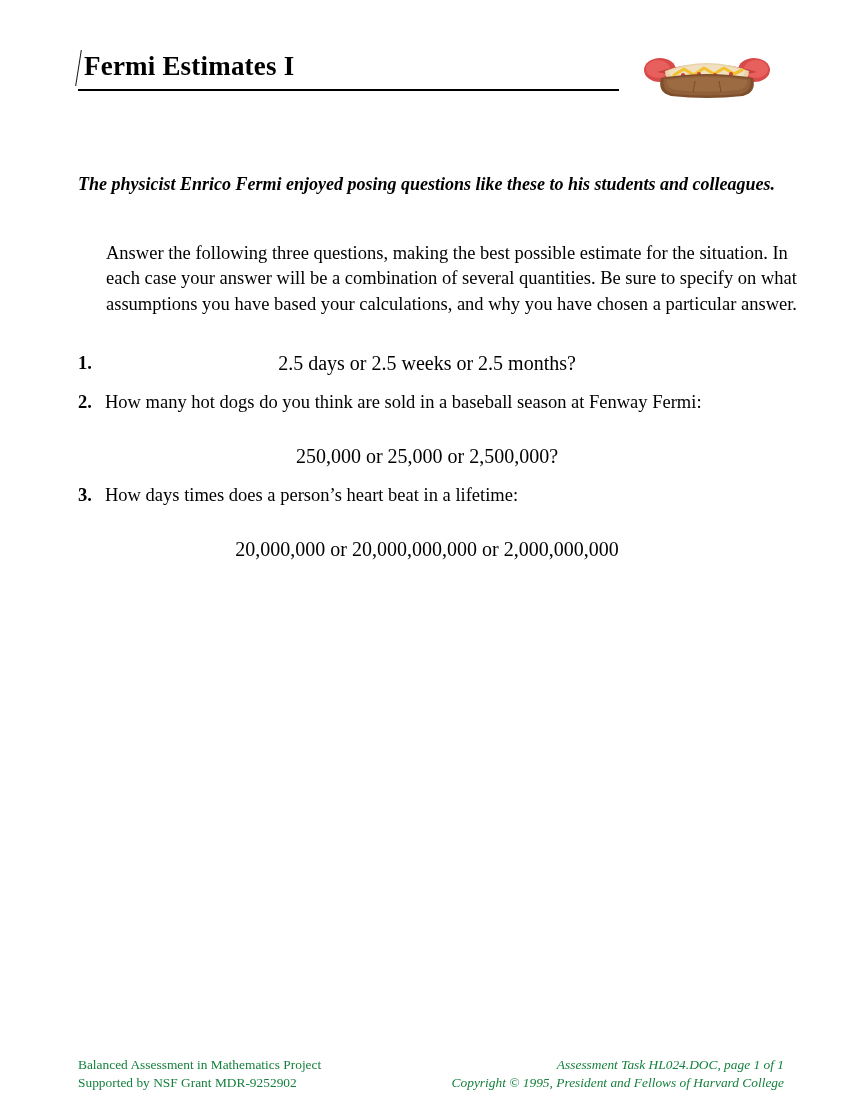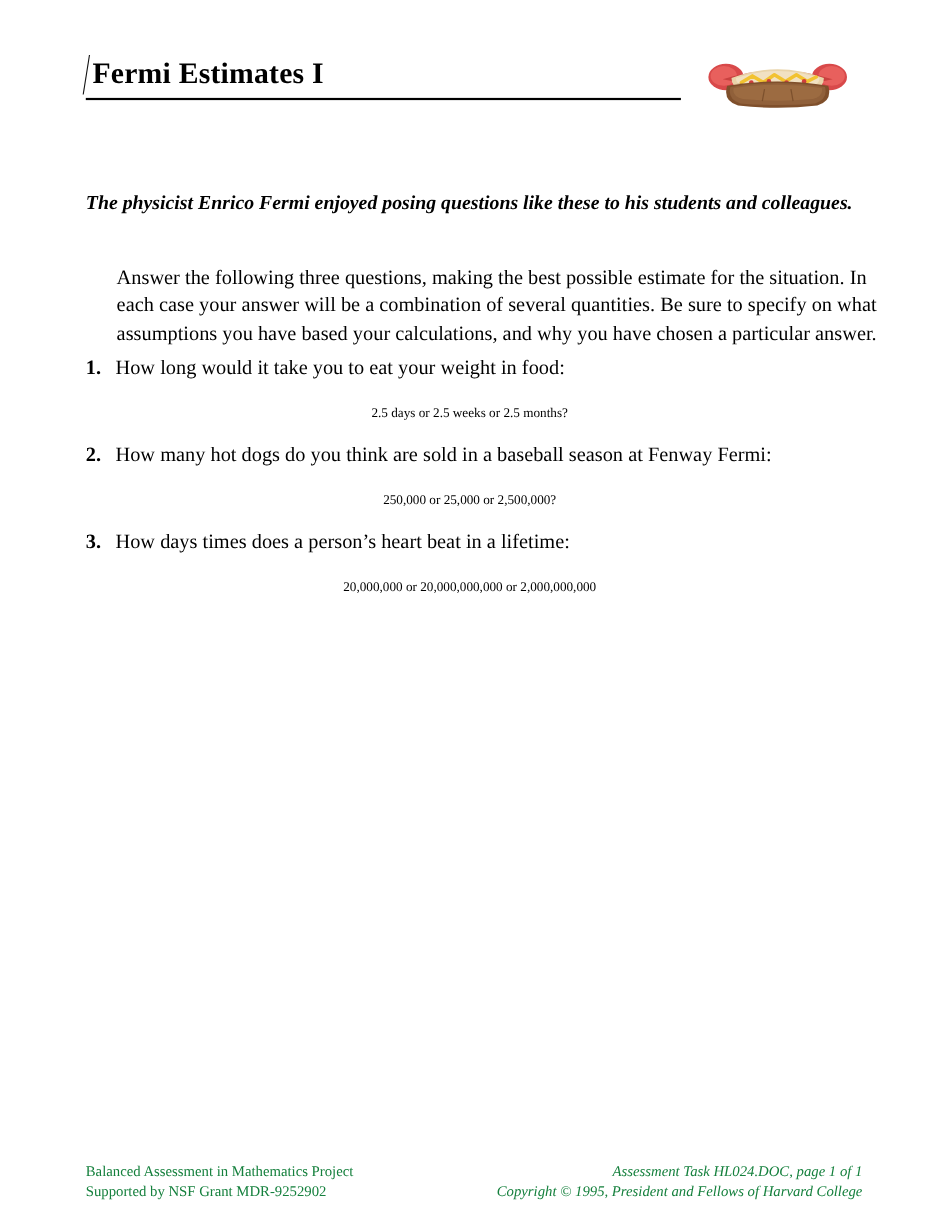--- a/index.html
+++ b/index.html
@@ -118,23 +118,23 @@
   }
   .q-num {
     position: absolute;
     left: 0;
     top: 0;
     font-weight: 700;
     font-size: 18.5px;
   }
   .q-answer {
     text-align: center;
-    font-size: 12px;
+    font-size: 20px;
     line-height: 26px;
-    margin-top: 14px;
+    margin-top: 28px;
     padding-right: 8px;
   }
 
   
   .footer {
     position: absolute;
     left: 78px;
     top: 1056px;
     width: 706px;
     height: 40px;
@@ -203,21 +203,20 @@
 
   <p class="intro">The physicist Enrico Fermi enjoyed posing questions like these to his students and colleagues.</p>
 
   <p class="instructions">Answer the following three questions, making the best possible estimate for the situation. In each case your answer will be a combination of several quantities. Be sure to specify on what assumptions you have based your calculations, and why you have chosen a particular answer.</p>
 
   <div class="questions">
 
     <div class="q-block">
       <div class="q-line">
         <span class="q-num">1.</span>
-        <span>How long would it take you to eat your weight in food:</span>
       </div>
       <div class="q-answer">2.5 days or 2.5 weeks or 2.5 months?</div>
     </div>
 
     <div class="q-block">
       <div class="q-line">
         <span class="q-num">2.</span>
         <span>How many hot dogs do you think are sold in a baseball season at Fenway Fermi:</span>
       </div>
       <div class="q-answer">250,000 or 25,000 or 2,500,000?</div>

